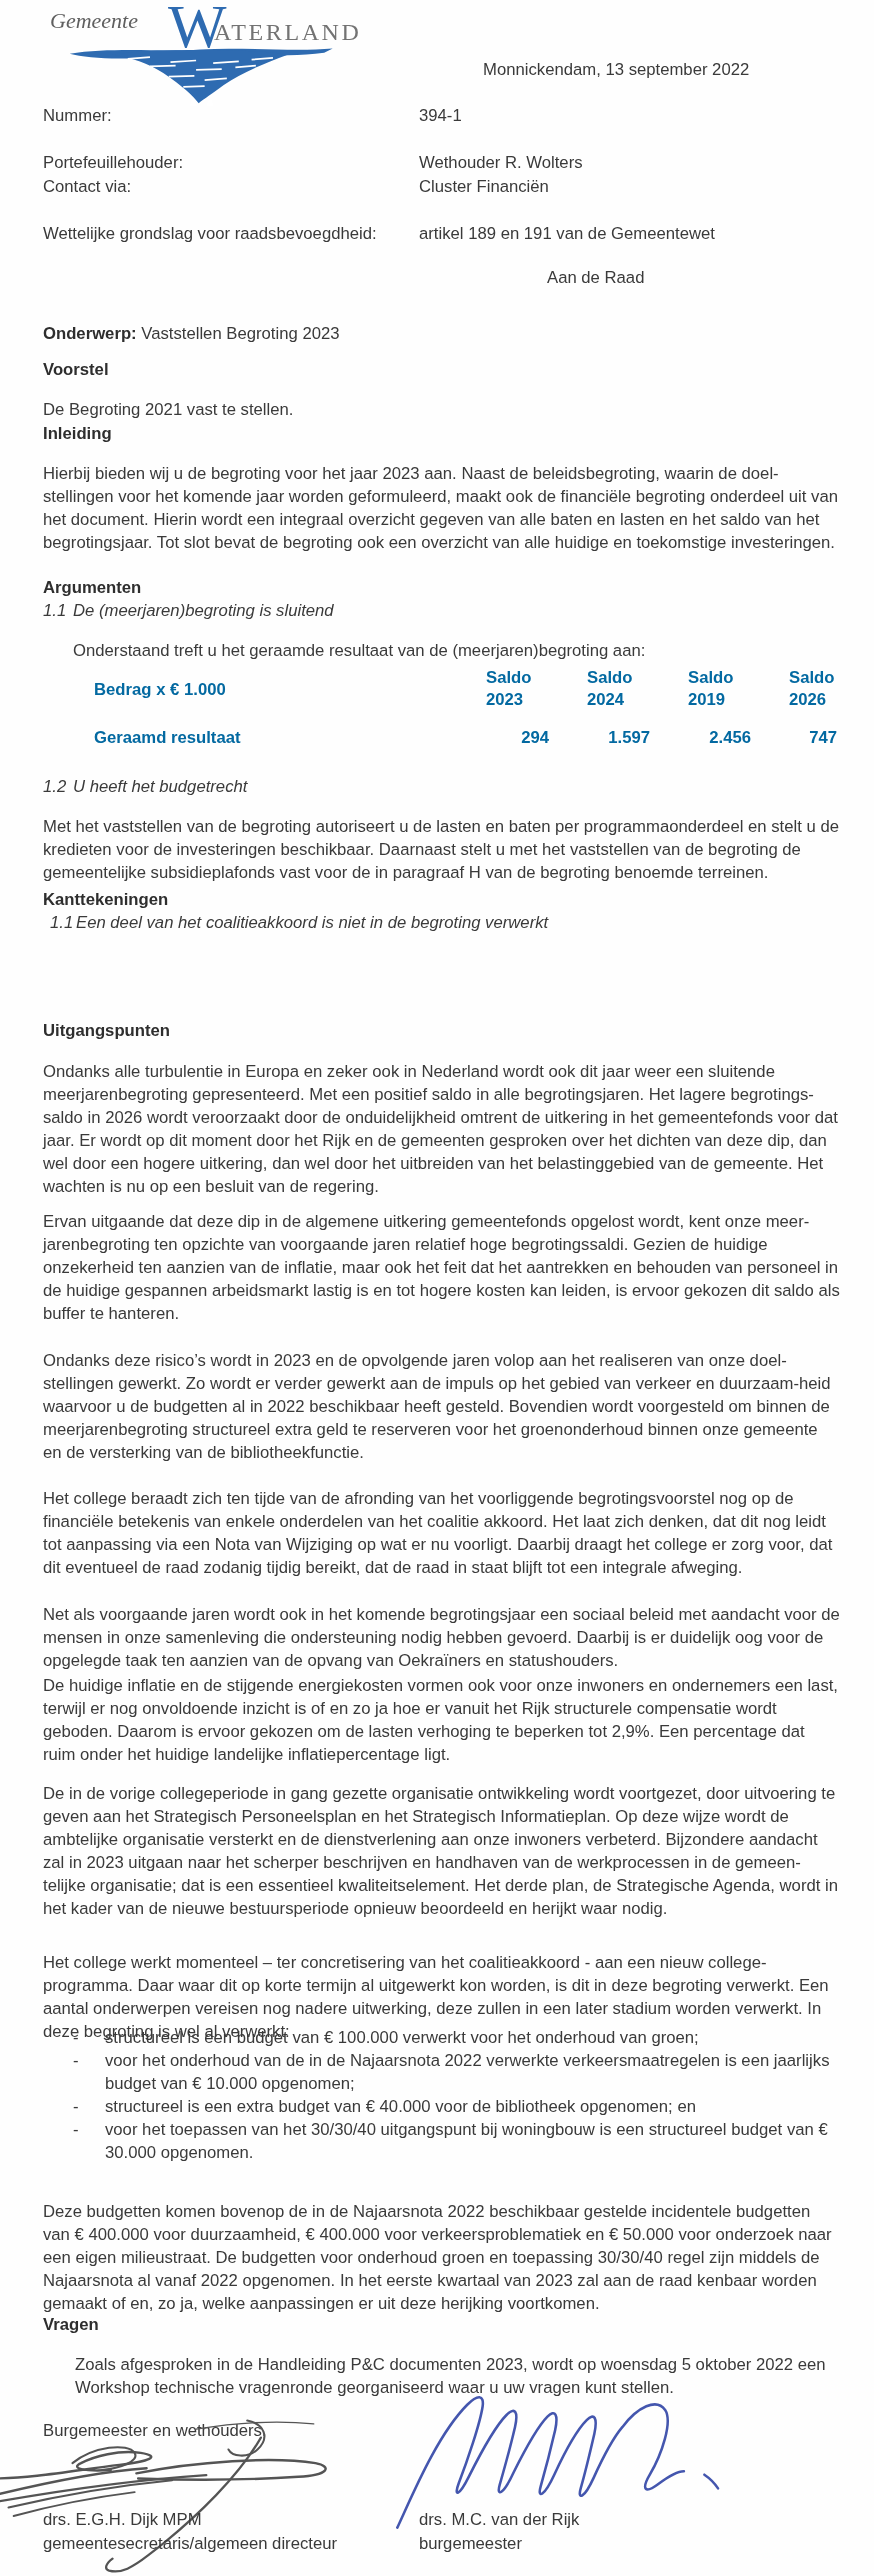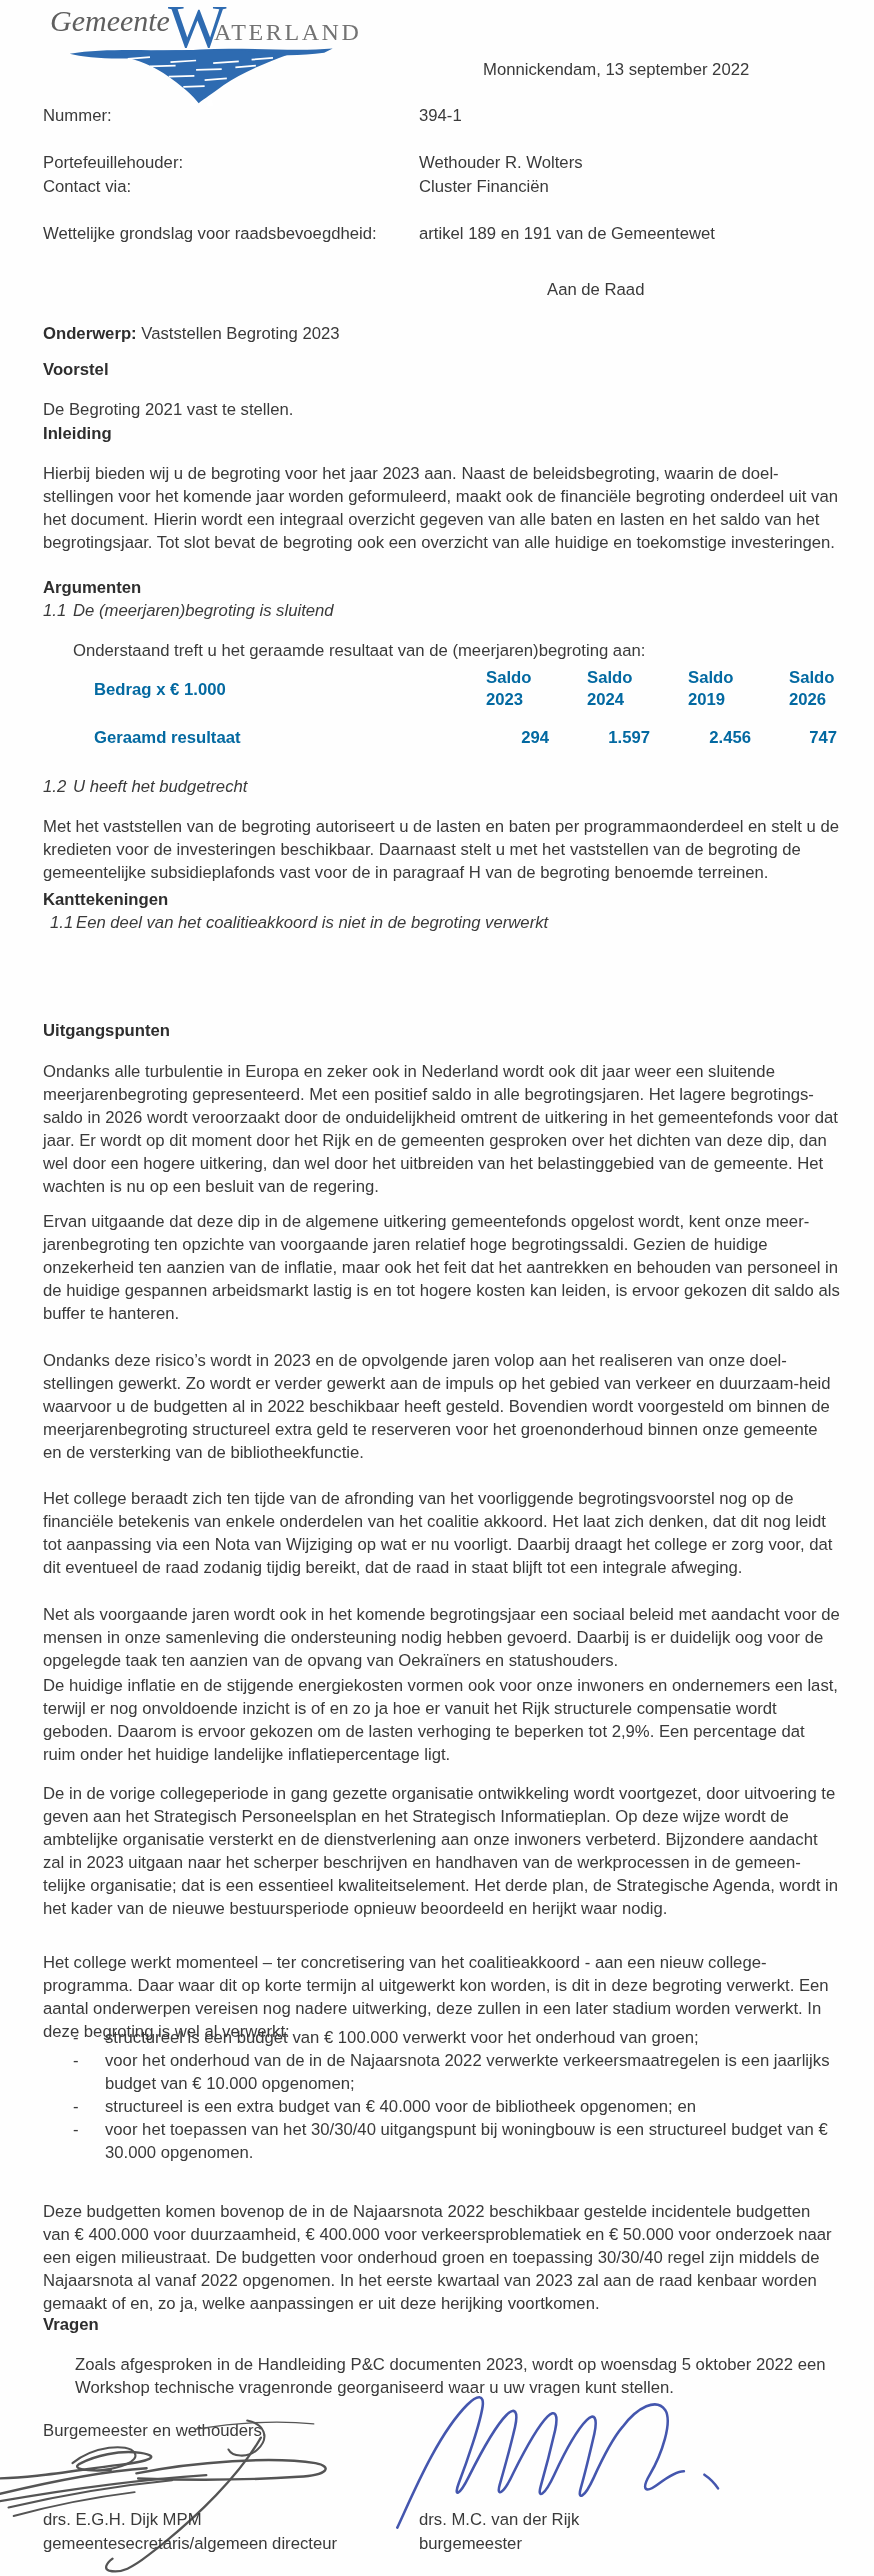--- a/index.html
+++ b/index.html
@@ -6,21 +6,21 @@
   .page{
     position:relative;width:875px;height:2576px;background:#fefefe;
     font-family:"Liberation Sans","DejaVu Sans",sans-serif;
     font-size:16.7px;line-height:23px;color:#3a3a3a;overflow:hidden;
   }
   .abs{position:absolute;}
   .b{font-weight:700;color:#2e2e2e;}
   .i{font-style:italic;}
   .para{width:797px;}
   
-  .logo-gemeente{font-family:"Liberation Serif","DejaVu Serif",serif;font-style:italic;font-size:30px;color:#5f5f5f;}
+  .logo-gemeente{font-family:"Liberation Serif","DejaVu Serif",serif;font-style:italic;font-size:22px;color:#5f5f5f;}
   .logo-w{font-family:"Liberation Serif","DejaVu Serif",serif;font-size:62px;color:#2e6bb1;line-height:1;}
   .logo-rest{font-family:"Liberation Serif","DejaVu Serif",serif;font-size:24px;color:#737373;letter-spacing:2.6px;}
   
   .meta-label{position:absolute;left:43px;}
   .meta-value{position:absolute;left:419px;}
   
   .subnum{display:inline-block;width:30px;}
   
   .rtable{position:absolute;left:94px;top:667px;display:grid;grid-template-columns:392px 101px 101px 101px 86px;font-weight:700;color:#0369a1;}
   .rtable .corner{align-self:center;}
@@ -60,21 +60,21 @@
     <span class="meta-label" style="top:151px;">Portefeuillehouder:</span>
     <span class="meta-value" style="top:151px;">Wethouder R. Wolters</span>
 
     <span class="meta-label" style="top:175px;">Contact via:</span>
     <span class="meta-value" style="top:175px;">Cluster Financiën</span>
 
     <span class="meta-label" style="top:222px;">Wettelijke grondslag voor raadsbevoegdheid:</span>
     <span class="meta-value" style="top:222px;">artikel 189 en 191 van de Gemeentewet</span>
   </div>
 
-  <div class="abs" style="left:547px;top:278px;">Aan de Raad</div>
+  <div class="abs" style="left:547px;top:266px;">Aan de Raad</div>
 
   <div class="abs" style="left:43px;top:322px;">
     <span class="b">Onderwerp:</span>
     <span>Vaststellen Begroting 2023</span>
   </div>
 
   <div class="abs b" style="left:43px;top:358px;">Voorstel</div>
   <p class="abs para" style="left:43px;top:381px;">De Begroting 2021 vast te stellen.</p>
 
   <div class="abs b" style="left:43px;top:422px;">Inleiding</div>

